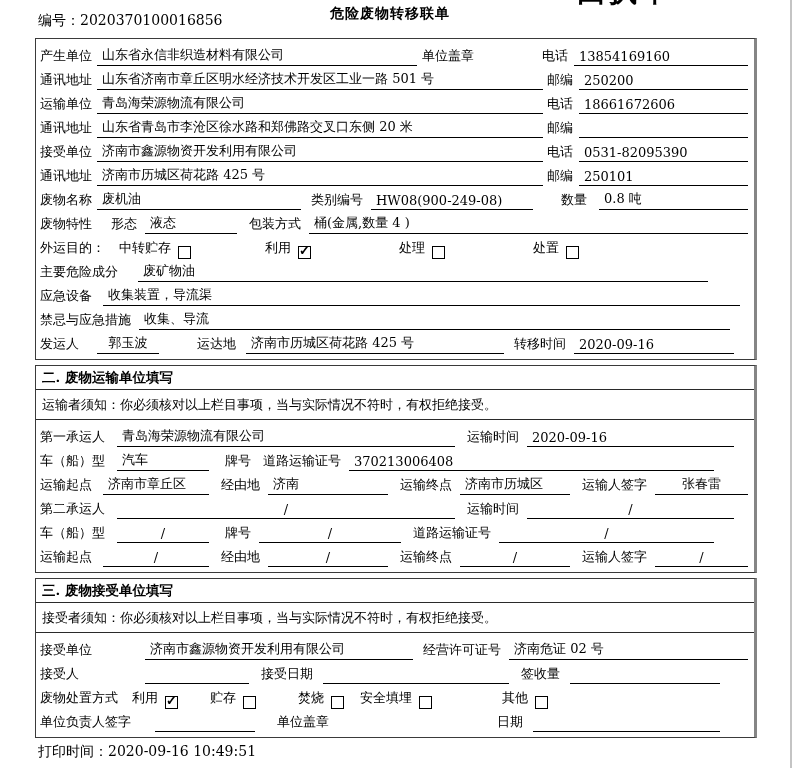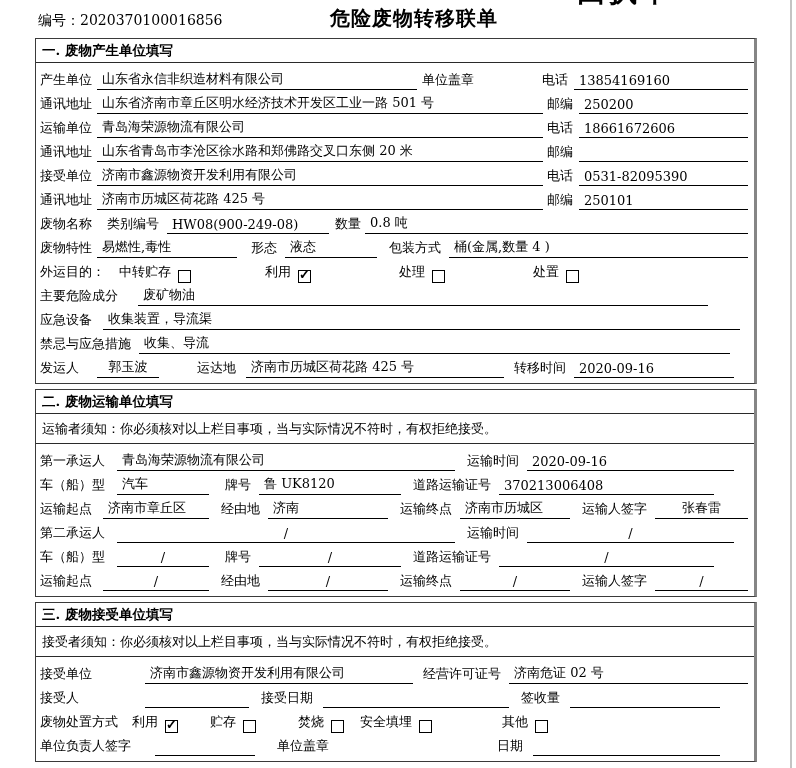--- a/index.html
+++ b/index.html
@@ -4,21 +4,21 @@
 <style>
   html,body { margin:0; padding:0; }
   body {
     width:796px; height:768px; background:#ffffff; color:#000;
     font-family:"DejaVu Serif","Liberation Serif",serif;
     position:relative; overflow:hidden;
   }
   .win-edge { position:absolute; right:4px; top:0; bottom:0; width:2px; background:#c4c4c4; }
 
   .serial { position:absolute; left:38px; top:12px; font-size:14px; }
-  .doc-title { position:absolute; left:330px; top:5px; font-size:20px; font-weight:bold; letter-spacing:1px; }
+  .doc-title { position:absolute; left:330px; top:5px; font-size:14px; font-weight:bold; letter-spacing:1px; }
   .corner-frag { position:absolute; left:577px; top:0; width:96px; height:8px; overflow:hidden; }
   .corner-frag span { display:block; font-size:28px; font-weight:bold; line-height:28px; margin-top:-22px; letter-spacing:4px; }
 
   .form { position:absolute; left:35px; top:38px; width:722px; }
   .sec { border:1.5px solid #3a3a3a; border-right:3px solid #858585; margin-bottom:5px; background:#fff; }
   .sec-head { font-weight:bold; font-size:13.5px; padding:3px 6px 2px 6px; border-bottom:1px solid #2a2a2a; height:18px; }
   .notice { font-size:13px; padding:6px 6px 5px 6px; border-bottom:1px solid #2a2a2a; }
   .sec-body { padding:3px 6px 5px 4px; }
 
   .row { display:flex; align-items:flex-end; height:24px; font-size:13px; white-space:nowrap; }
@@ -38,21 +38,20 @@
 <div class="serial"><span>编号：</span><span>2020370100016856</span></div>
 <div class="doc-title">危险废物转移联单</div>
 <div class="corner-frag">
     <span>回执单</span>
   </div>
 <div class="win-edge"></div>
 
 <div class="form">
 
   <div class="sec">
-    <div class="sec-head">一. 废物产生单位填写</div>
     <div class="sec-body">
       <div class="row">
         <span class="lbl" style="width:57px">产生单位</span>
         <span class="val" style="width:320px">山东省永信非织造材料有限公司</span>
         <span class="lbl" style="margin-left:5px">单位盖章</span>
         <span class="lbl" style="margin-left:68px">电话</span>
         <span class="val fill" style="margin-left:6px">13854169160</span>
       </div>
       <div class="row">
         <span class="lbl" style="width:57px">通讯地址</span>
@@ -79,28 +78,28 @@
         <span class="val fill" style="margin-left:6px">0531-82095390</span>
       </div>
       <div class="row">
         <span class="lbl" style="width:57px">通讯地址</span>
         <span class="val" style="width:446px">济南市历城区荷花路 425 号</span>
         <span class="lbl" style="margin-left:4px">邮编</span>
         <span class="val fill" style="margin-left:6px">250101</span>
       </div>
       <div class="row">
         <span class="lbl" style="width:57px">废物名称</span>
+        <span class="val" style="width:204px">废机油</span>
         <span class="lbl" style="margin-left:10px">类别编号</span>
         <span class="val" style="margin-left:8px;width:162px">HW08(900-249-08)</span>
-        <span class="lbl" style="margin-left:6px">数量</span>
-        <span class="val fill" style="margin-left:4px">0.8 吨</span>
+        <span class="lbl" style="margin-left:28px">数量</span>
+        <span class="val fill" style="margin-left:12px">0.8 吨</span>
       </div>
       <div class="row">
         <span class="lbl" style="width:57px">废物特性</span>
-        <span class="val" style="width:140px">易燃性,毒性</span>
         <span class="lbl" style="margin-left:14px">形态</span>
         <span class="val" style="margin-left:8px;width:92px">液态</span>
         <span class="lbl" style="margin-left:12px">包装方式</span>
         <span class="val fill" style="margin-left:8px">桶(金属,数量  4 )</span>
       </div>
       <div class="row">
         <span class="lbl">外运目的：</span>
         <span class="lbl" style="margin-left:14px">中转贮存</span>
         <span class="cb"></span>
         <span class="lbl" style="margin-left:74px">利用</span>
@@ -140,21 +139,20 @@
       <div class="row">
         <span class="lbl" style="width:73px">第一承运人</span>
         <span class="val" style="margin-left:4px;width:338px">青岛海荣源物流有限公司</span>
         <span class="lbl" style="margin-left:12px">运输时间</span>
         <span class="val fill" style="margin-left:8px;margin-right:14px">2020-09-16</span>
       </div>
       <div class="row">
         <span class="lbl" style="width:73px">车（船）型</span>
         <span class="val" style="margin-left:4px;width:92px">汽车</span>
         <span class="lbl" style="margin-left:16px">牌号</span>
-        <span class="val" style="margin-left:8px;width:142px">鲁 UK8120</span>
         <span class="lbl" style="margin-left:12px">道路运输证号</span>
         <span class="val fill" style="margin-left:8px;margin-right:34px">370213006408</span>
       </div>
       <div class="row">
         <span class="lbl" style="width:57px">运输起点</span>
         <span class="val" style="margin-left:6px;width:106px">济南市章丘区</span>
         <span class="lbl" style="margin-left:12px">经由地</span>
         <span class="val" style="margin-left:8px;width:120px">济南</span>
         <span class="lbl" style="margin-left:12px">运输终点</span>
         <span class="val" style="margin-left:8px;width:110px">济南市历城区</span>

